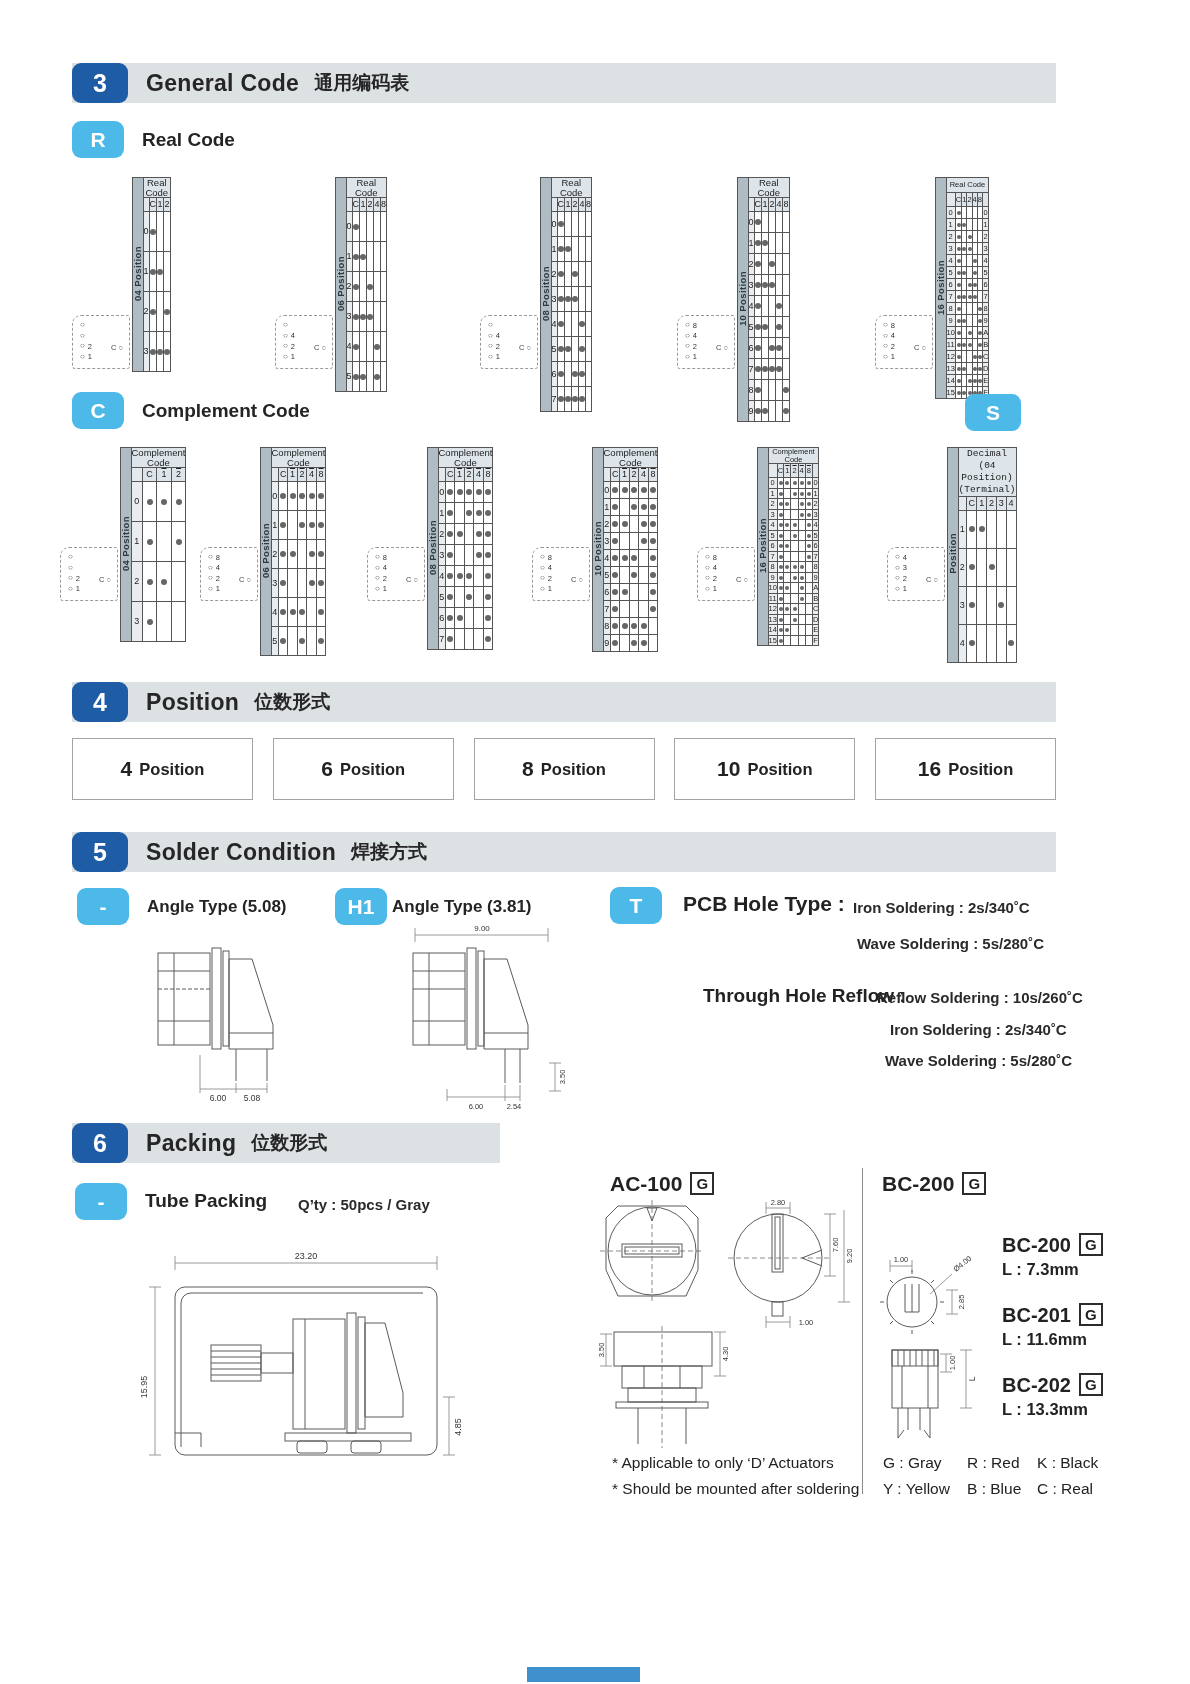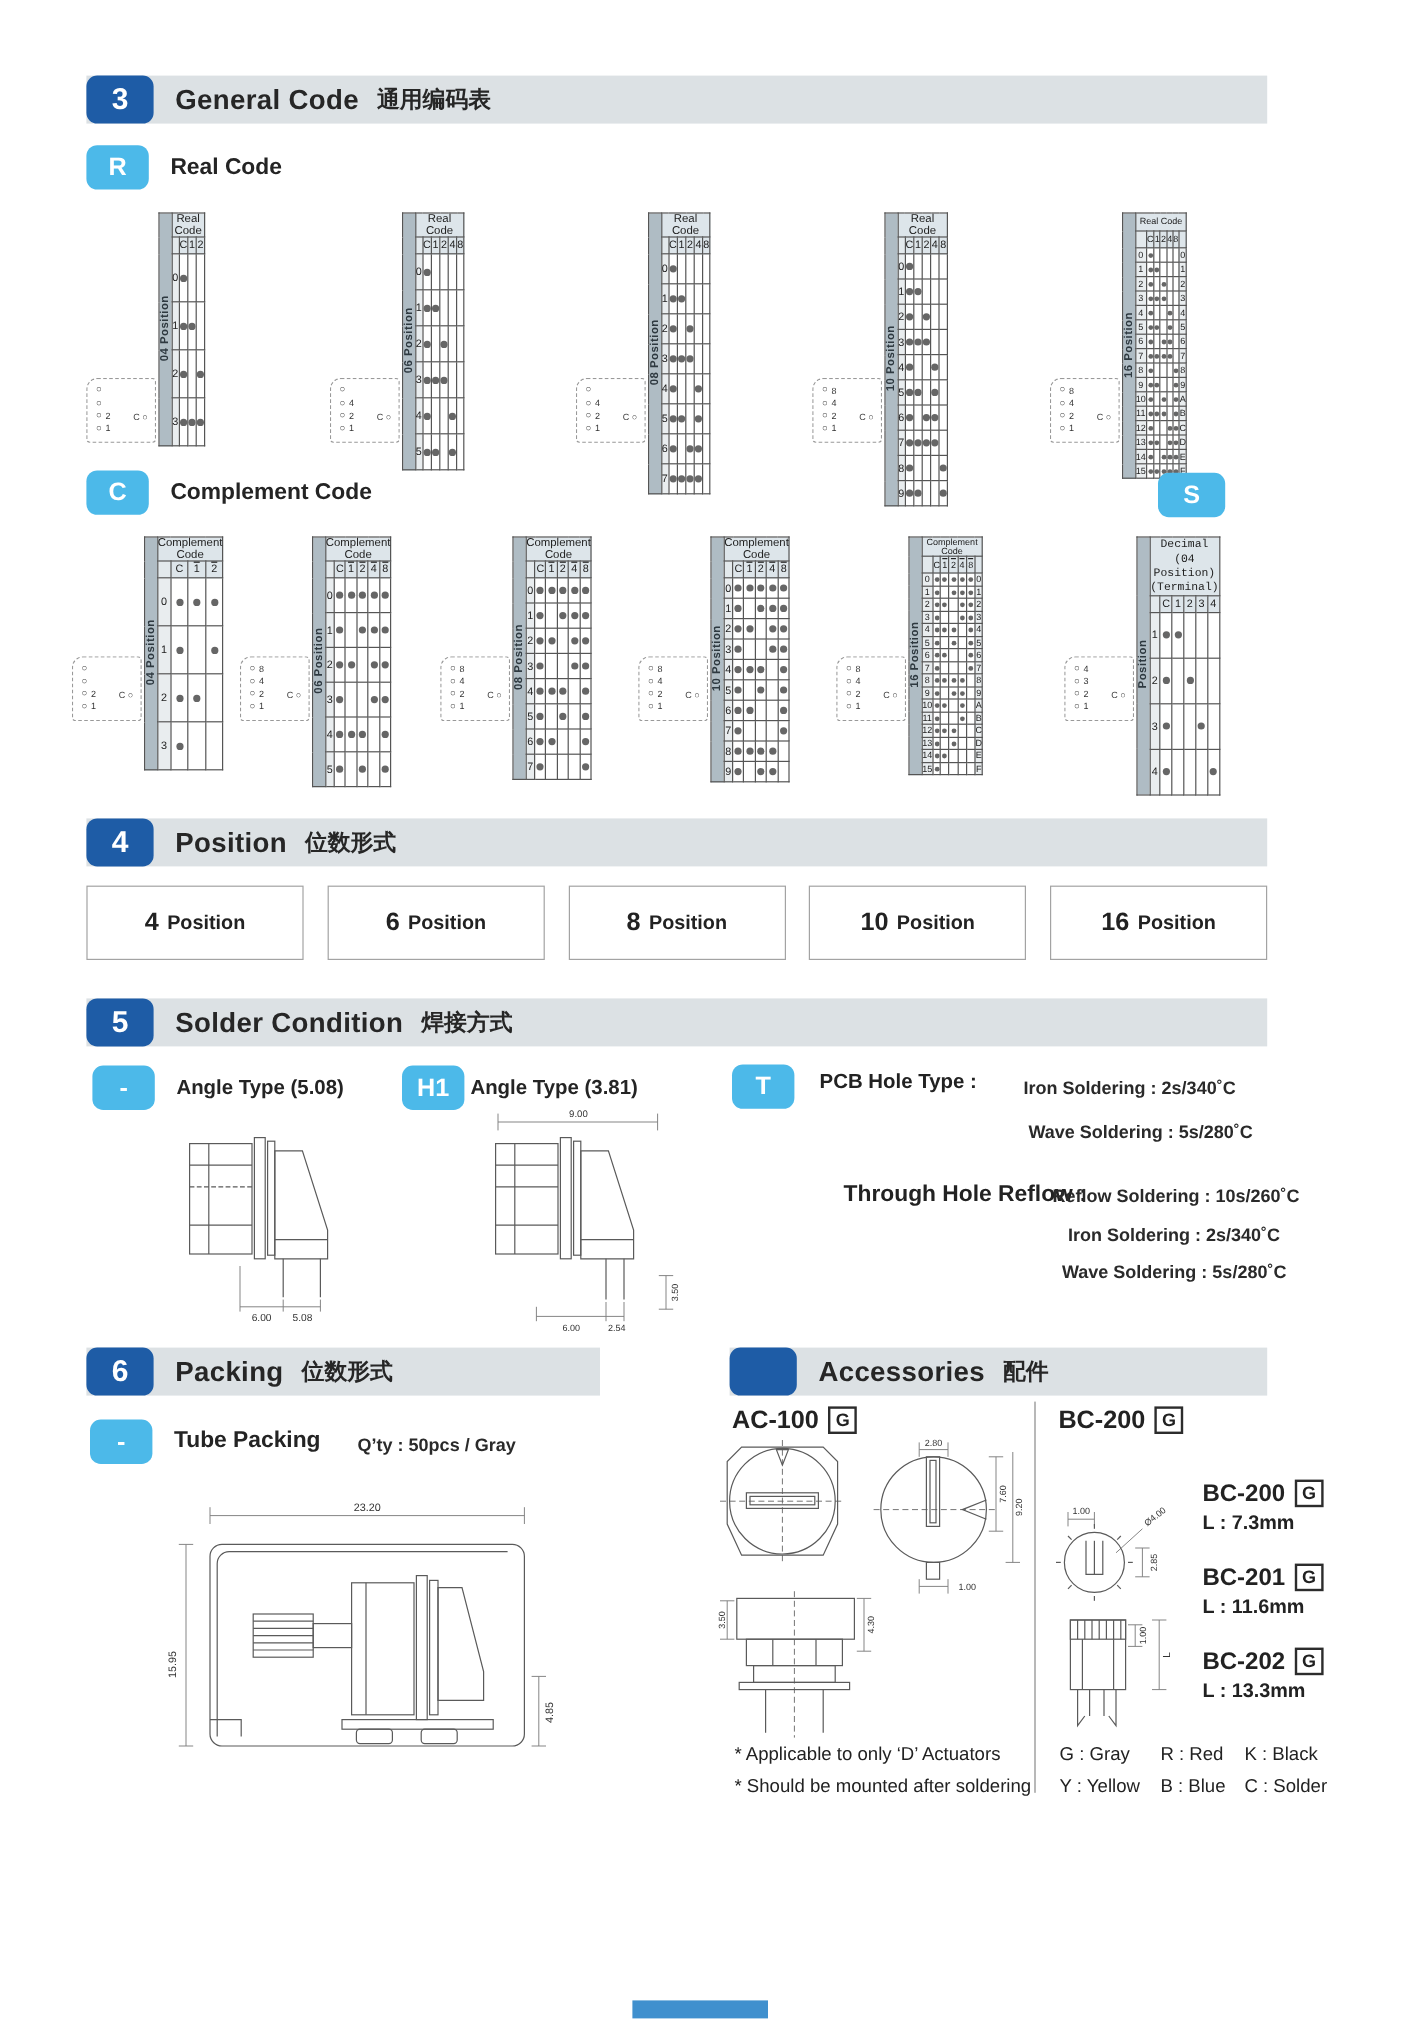--- a/index.html
+++ b/index.html
@@ -39,21 +39,21 @@
             background:#fff;padding:4px 0 0 7px;box-sizing:border-box;}
   .pinrow{height:10.5px;font-size:7.5px;color:#333;display:flex;align-items:center;}
   .pincircle{font-size:8px;margin-right:3px;color:#444;line-height:1;}
   .termC{position:absolute;right:6px;top:27px;font-size:7.5px;color:#444;}
   
   .pos-row{position:absolute;display:flex;justify-content:space-between;}
   .posbox{width:179px;height:60px;border:1px solid #a3a3a3;background:#fff;display:flex;align-items:center;justify-content:center;}
   .posbox .num{font-size:21px;font-weight:bold;margin-right:7px;}
   .posbox .word{font-size:16.5px;font-weight:bold;}
   
-  .pcb-title{position:absolute;font-size:17px;font-weight:bold;white-space:nowrap;}
+  .pcb-title{position:absolute;font-size:21px;font-weight:bold;white-space:nowrap;}
   .reflow-title{position:absolute;font-size:19px;font-weight:bold;white-space:nowrap;}
   .sold-line{position:absolute;font-size:15px;font-weight:bold;color:#2a2a2a;white-space:nowrap;}
   
   .qty-label{position:absolute;font-size:15px;font-weight:bold;color:#2a2a2a;white-space:nowrap;}
   .acc-title{position:absolute;font-size:21px;font-weight:bold;white-space:nowrap;}
   .gbox{display:inline-block;border:2px solid #2c2c2c;padding:0 4px;font-size:15px;font-weight:bold;
         margin-left:8px;line-height:19px;vertical-align:2px;}
   .divider-v{position:absolute;width:1px;background:#8a8a8a;}
   .bc-col{position:absolute;}
   .bc-item{margin-bottom:24px;}
@@ -1373,25 +1373,20 @@
     <text x="81" y="186" font-size="7.5" text-anchor="middle">6.00</text>
     <text x="119" y="186" font-size="7.5" text-anchor="middle">2.54</text>
   </svg>
 
   <div class="sec-bar" style="left:72px;top:1123px;width:428px;">
     <div class="sec-badge">6</div>
     <span class="sec-title">Packing</span>
     <span class="sec-cn">位数形式</span>
   </div>
 
-  <div class="sec-bar" style="left:608px;top:1123px;width:448px;">
-    <div class="sec-badge"></div>
-    <span class="sec-title">Accessories</span>
-    <span class="sec-cn">配件</span>
-  </div>
 
   <div class="mini-badge" style="left:75px;top:1183px;">-</div>
   <span class="sub-label" style="left:145px;top:1190px;">Tube Packing</span>
   <span class="qty-label" style="left:298px;top:1196px;">Q’ty : 50pcs / Gray</span>
 
   <svg style="left:135px;top:1247px;" width="330" height="215" viewBox="0 0 330 215">
     <g stroke="#808080" stroke-width="0.8" fill="none">
       <line x1="40" y1="16" x2="302" y2="16"></line>
       <line x1="40" y1="9" x2="40" y2="23"></line>
       <line x1="302" y1="9" x2="302" y2="23"></line>
@@ -1555,18 +1550,18 @@
         <div class="bc-len">L : 13.3mm</div>
       </div>
     </div>
 
   <div class="notes" id="notes" style="left:612px;top:1450px;">
       <div class="note-line">* Applicable to only ‘D’ Actuators</div>
       <div class="note-line">* Should be mounted after soldering</div>
     </div>
   <div class="legend" id="legend" style="left:883px;top:1450px;">
       <div class="legend-row"><span class="legend-item c0">G : Gray</span><span class="legend-item c1">R : Red</span><span class="legend-item c2">K : Black</span></div>
-      <div class="legend-row"><span class="legend-item c0">Y : Yellow</span><span class="legend-item c1">B : Blue</span><span class="legend-item c2">C : Solder</span></div>
+      <div class="legend-row"><span class="legend-item c0">Y : Yellow</span><span class="legend-item c1">B : Blue</span><span class="legend-item c2">C : Real</span></div>
     </div>
 
   <div class="footer-bar" style="left:527px;top:1667px;width:113px;height:15px;"></div>
 
 </div>
 
 </body></html>

